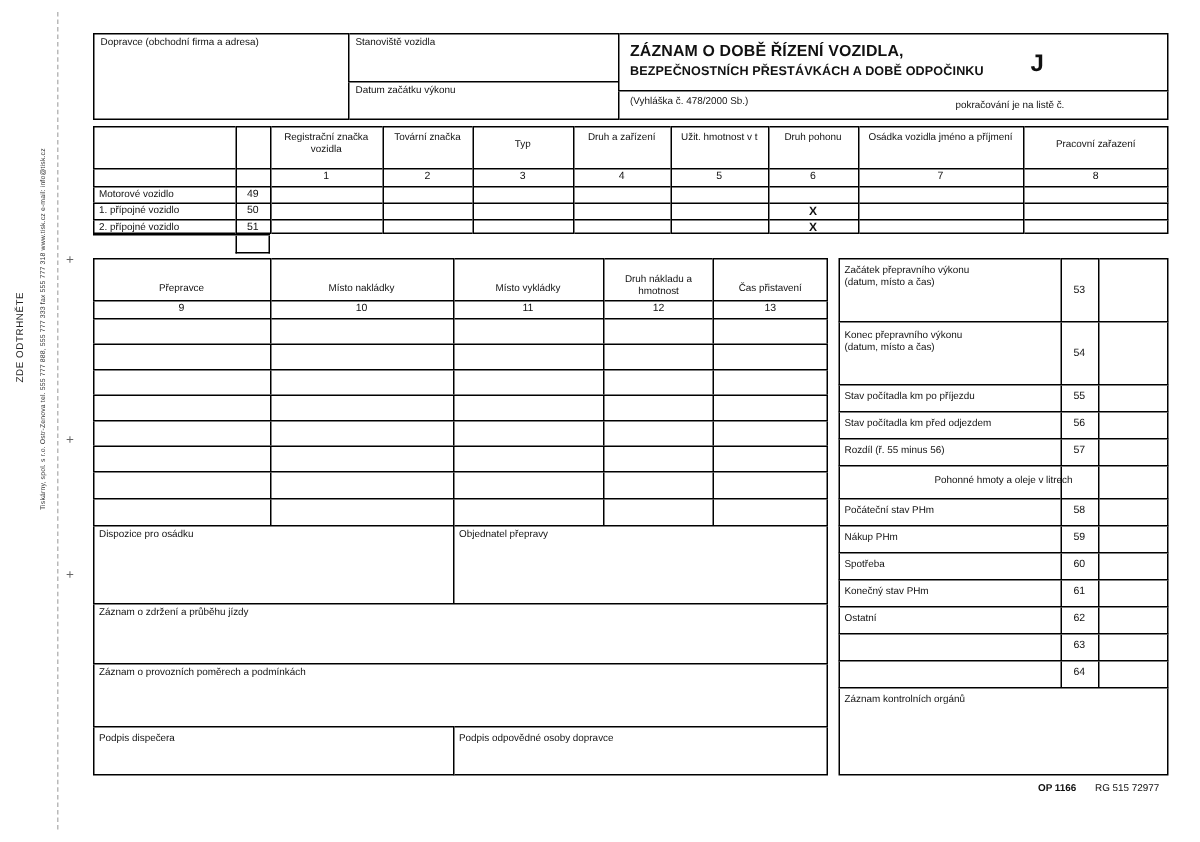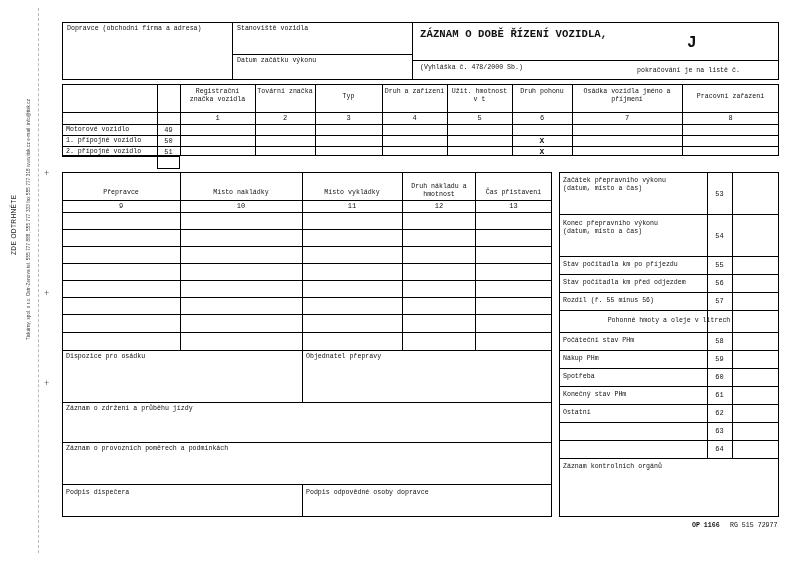--- a/index.html
+++ b/index.html
@@ -65,21 +65,20 @@
     white-space: nowrap;
     line-height: 6px;
   }
 
   .form {
     position: absolute;
     left: 62px;
     top: 22px;
     width: 717px;
     height: 495px;
-    font-family: Liberation Mono, monospace;
   }
 
   
   .bx {
     position: absolute;
     box-sizing: border-box;
     border: 1px solid #000;
     background: #fff;
   }
   .lbl {
@@ -160,20 +159,21 @@
 
     <div class="bx" style="left:170px;top:32px;width:180px;height:0;border-width:1px 0 0 0;"></div>
 
     <div class="bx" style="left:350px;top:38px;width:367px;height:0;border-width:1px 0 0 0;"></div>
 
     <div class="lbl" style="left:5px;top:3px;">Dopravce (obchodní firma a adresa)</div>
     <div class="lbl" style="left:175px;top:3px;">Stanoviště vozidla</div>
     <div class="lbl" style="left:175px;top:35px;">Datum začátku výkonu</div>
 
     <div class="title1" style="left:358px;top:6px;">ZÁZNAM O DOBĚ ŘÍZENÍ VOZIDLA,</div>
+    <div class="title2" style="left:358px;top:20px;">BEZPEČNOSTNÍCH PŘESTÁVKÁCH A DOBĚ ODPOČINKU</div>
     <div class="bigJ" style="left:625px;top:12px;">J</div>
     <div class="smallnote" style="left:358px;top:42px;">(Vyhláška č. 478/2000 Sb.)</div>
     <div class="smallnote" style="left:575px;top:45px;">pokračování je na listě č.</div>
 
     <div class="bx" style="left:0;top:62px;width:717px;height:72px;"></div>
 
     <div class="bx" style="left:0;top:90px;width:717px;height:0;border-width:1px 0 0 0;"></div>
 
     <div class="bx" style="left:0;top:102px;width:717px;height:0;border-width:1px 0 0 0;"></div>
 

